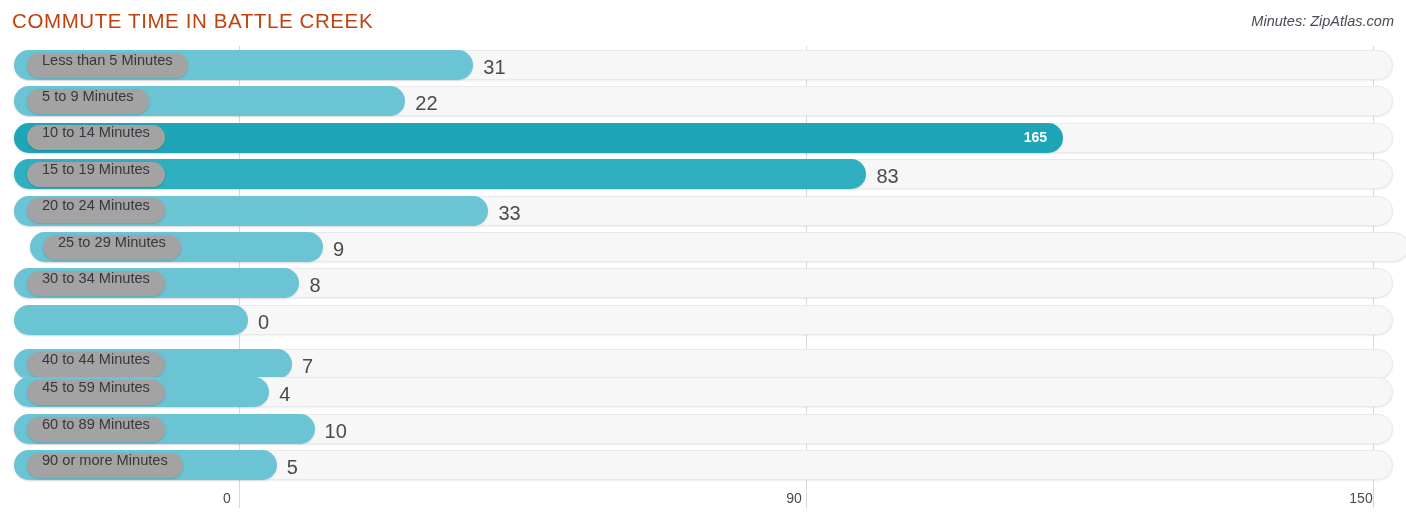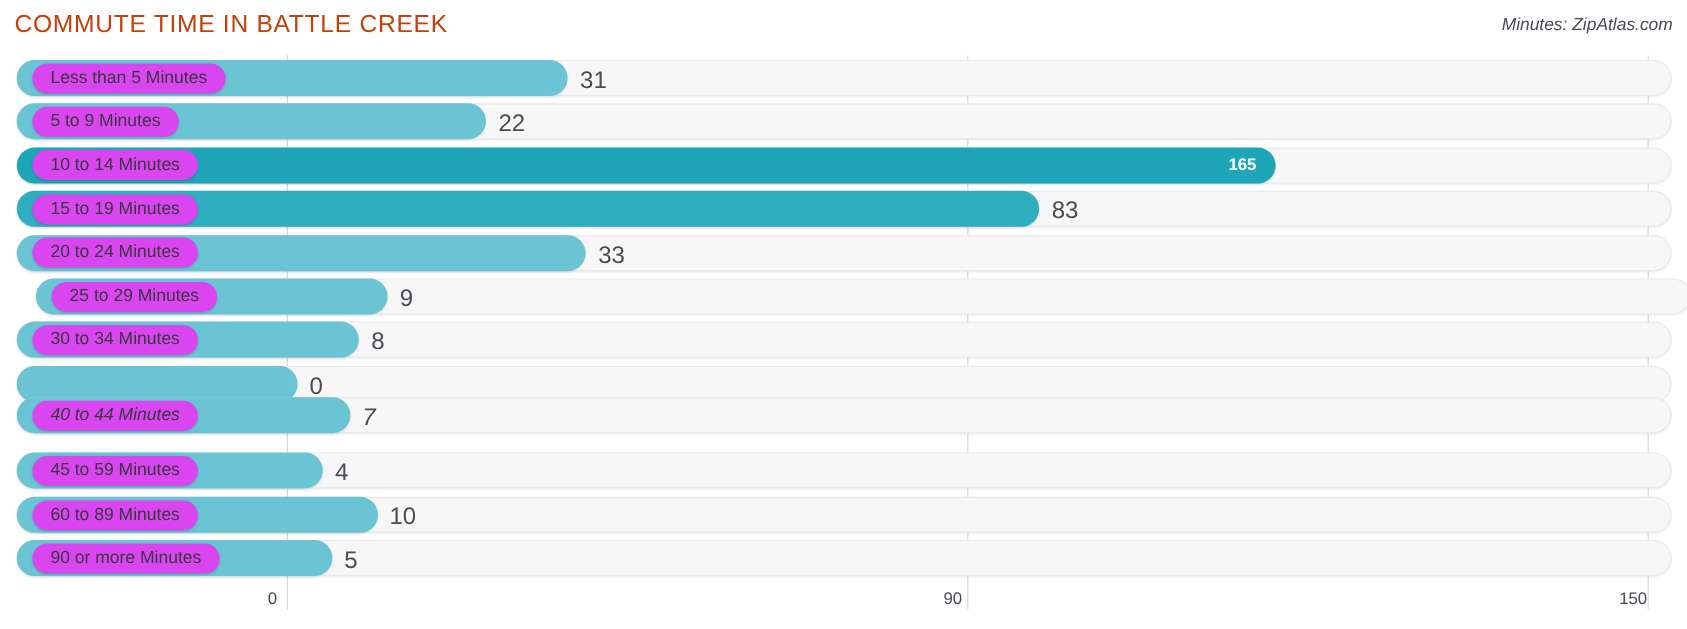--- a/index.html
+++ b/index.html
@@ -100,24 +100,24 @@
     box-sizing: border-box;
     box-shadow: 0 1px 2px rgba(0,0,0,0.10);
   }
 
   
   .label-pill {
     position: absolute;
     left: 27px;
     top: 3.5px;
     height: 25px;
-    background: #d946ef;
+    background: #a3a3a3;
     border-radius: 14px;
     display: flex;
-    align-items: center;
+    align-items: flex-start;
     padding: 0 15px 0 15px;
     box-sizing: border-box;
     box-shadow: 0 1px 2px rgba(0,0,0,0.16);
     white-space: nowrap;
   }
   .label-pill span {
     font-size: 14.6px;
     color: #37373f;
     line-height: 1;
   }
@@ -234,21 +234,21 @@
         <div class="label-pill">
           <span>30 to 34 Minutes</span>
         </div>
         <div class="value-out" style="left: 309.48px;">8</div>
       </div>
       <div class="row" style="top: 257.8px;">
         <div class="track"></div>
         <div class="bar" style="width: 234px; background: rgb(107, 196, 211);"></div>
         <div class="value-out" style="left: 258px;">0</div>
       </div>
-      <div class="row" style="top: 284px; font-style: italic;">
+      <div class="row" style="top: 302px;">
         <div class="track"></div>
         <div class="bar" style="width: 277.92px; background: rgb(107, 196, 211);"></div>
         <div class="label-pill">
           <span>40 to 44 Minutes</span>
         </div>
         <div class="value-out" style="left: 301.92px;">7</div>
       </div>
       <div class="row" style="top: 314px; margin-top: 16px;">
         <div class="track"></div>
         <div class="bar" style="width: 255.24px; background: rgb(107, 196, 211);"></div>

